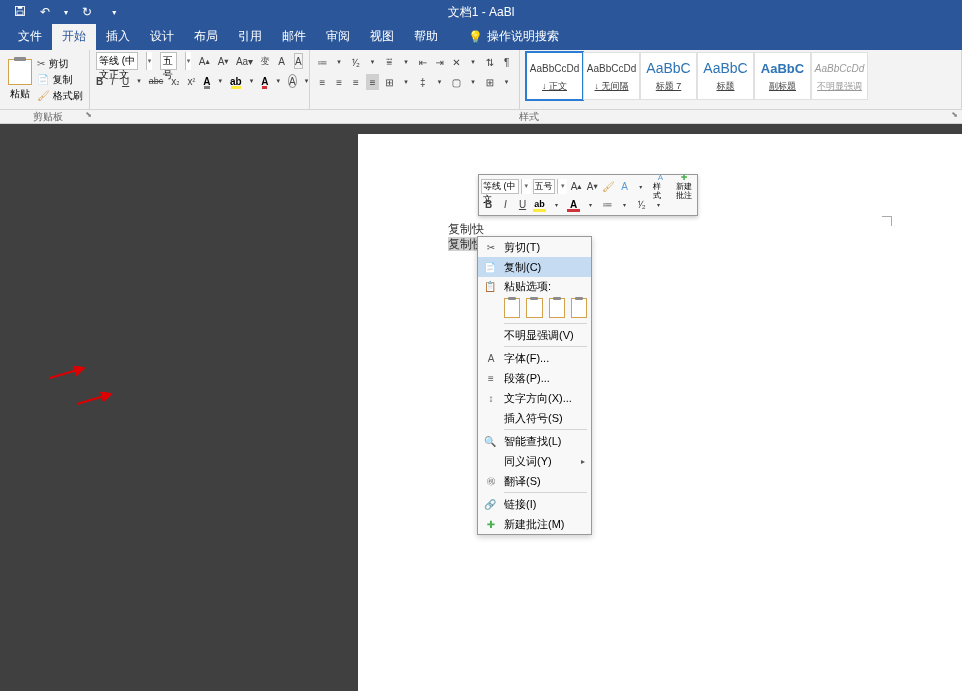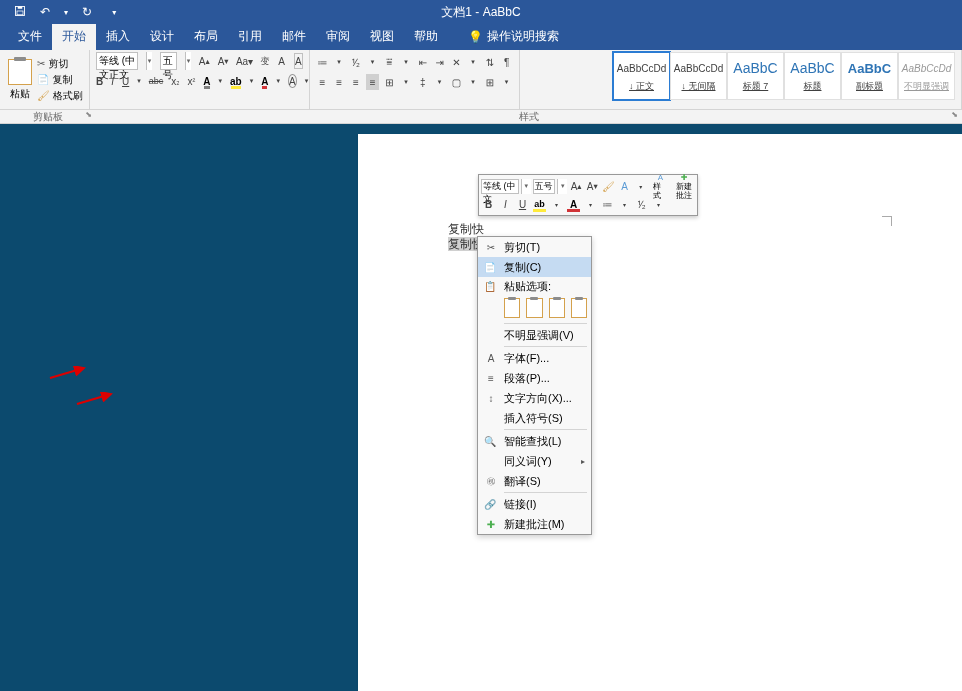--- a/index.html
+++ b/index.html
@@ -36,37 +36,37 @@
   .sm-btn.boxed { border: 1px solid #c0c0c0; }
   .color-btn { width: 18px; height: 16px; position: relative; cursor: pointer; display: inline-flex; align-items: center; justify-content: center; font-size: 10px; font-weight: bold; }
   .color-btn::after { content: ""; position: absolute; bottom: 0; left: 1px; right: 1px; height: 3px; }
   .color-btn.red::after { background: #d13438; }
   .color-btn.yellow::after { background: #ffeb3b; }
   .color-btn.gray::after { background: #7e7e7e; }
   
   .para-group { width: 210px; flex-direction: column; }
   .para-row { display: flex; gap: 4px; align-items: center; }
   
-  .styles-group { flex: 1; align-items: flex-end; }
+  .styles-group { flex: 1; }
   .style-gallery { display: flex; gap: 0; height: 48px; }
   .style-item { width: 57px; border: 1px solid #e0e0e0; display: flex; flex-direction: column; align-items: center; padding: 3px 1px; cursor: pointer; background: #fff; }
   .style-item.sel { border: 1px solid #2b7cd3; box-shadow: 0 0 0 1px #2b7cd3; }
   .style-preview { font-size: 10px; color: #404040; height: 24px; display: flex; align-items: center; }
   .style-preview.big { font-size: 20px; color: #1f4e79; font-weight: 300; }
   .style-preview.med { font-size: 14px; color: #2e74b5; }
   .style-preview.med2 { font-size: 13px; color: #2e74b5; font-weight: bold; }
   .style-preview.ital { font-style: italic; color: #999; }
   .style-label { font-size: 9px; color: #404040; text-decoration: underline; }
   .style-item.last .style-label { color: #999; }
   
   .ribbon-labels { background: #f3f3f3; height: 14px; display: flex; font-size: 10px; color: #666; border-bottom: 1px solid #d4d4d4; }
   .rlabel { text-align: center; position: relative; }
   .rlabel::after { content: "⬊"; position: absolute; right: 4px; top: 0; font-size: 8px; color: #888; }
   
-  .content-area { position: absolute; top: 124px; left: 0; right: 0; bottom: 0; background: #0c4a6e; overflow: hidden; }
+  .content-area { position: absolute; top: 124px; left: 0; right: 0; bottom: 0; background: #404040; overflow: hidden; }
   .page { position: absolute; left: 358px; top: 10px; width: 604px; height: 800px; background: #fff; box-shadow: 0 1px 2px rgba(0,0,0,0.1); }
   
   .doc-text { position: absolute; left: 90px; top: 88px; font-size: 12px; color: #333; }
   .doc-line { line-height: 15px; }
   .highlighted { background: #d0d0d0; display: inline; }
   
   .arrow-red { position: absolute; width: 40px; height: 14px; }
   .arrow-red svg { width: 100%; height: 100%; }
   .arrow1 { left: 48px; top: 242px; }
   .arrow2 { left: 75px; top: 268px; }
@@ -108,21 +108,21 @@
           <rect x="2" y="2" width="12" height="12" fill="none" stroke="#fff" stroke-width="1.2"></rect>
           <rect x="5" y="2" width="6" height="3" fill="#fff"></rect>
           <rect x="4" y="8" width="8" height="5" fill="none" stroke="#fff"></rect>
         </svg>
     </span>
     <span class="qat-icon">↶</span>
     <span class="qat-icon" style="font-size:8px">▾</span>
     <span class="qat-icon">↻</span>
     <span class="qat-icon" style="font-size:8px;margin-left:6px">▾</span>
   </div>
-  <div class="title-text">文档1  -  AaBbC</div>
+  <div class="title-text">文档1  -  AaBl</div>
 </div>
 
 <div class="tabs-row">
   <div class="tab">文件</div>
   <div class="tab active">开始</div>
   <div class="tab">插入</div>
   <div class="tab">设计</div>
   <div class="tab">布局</div>
   <div class="tab">引用</div>
   <div class="tab">邮件</div>

